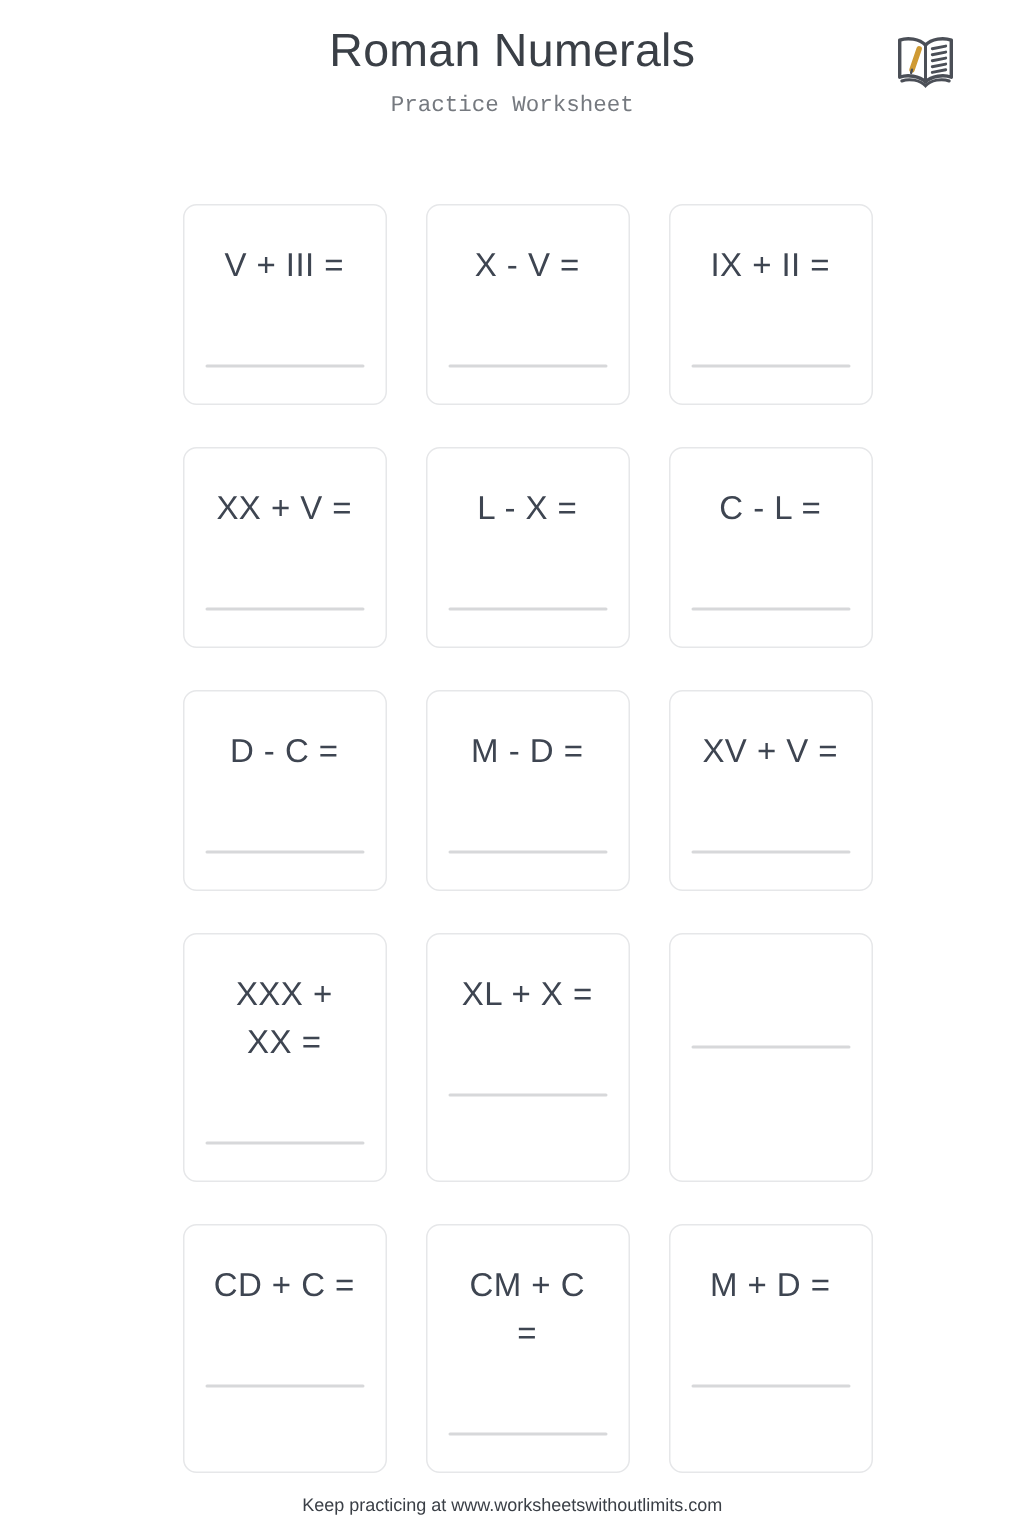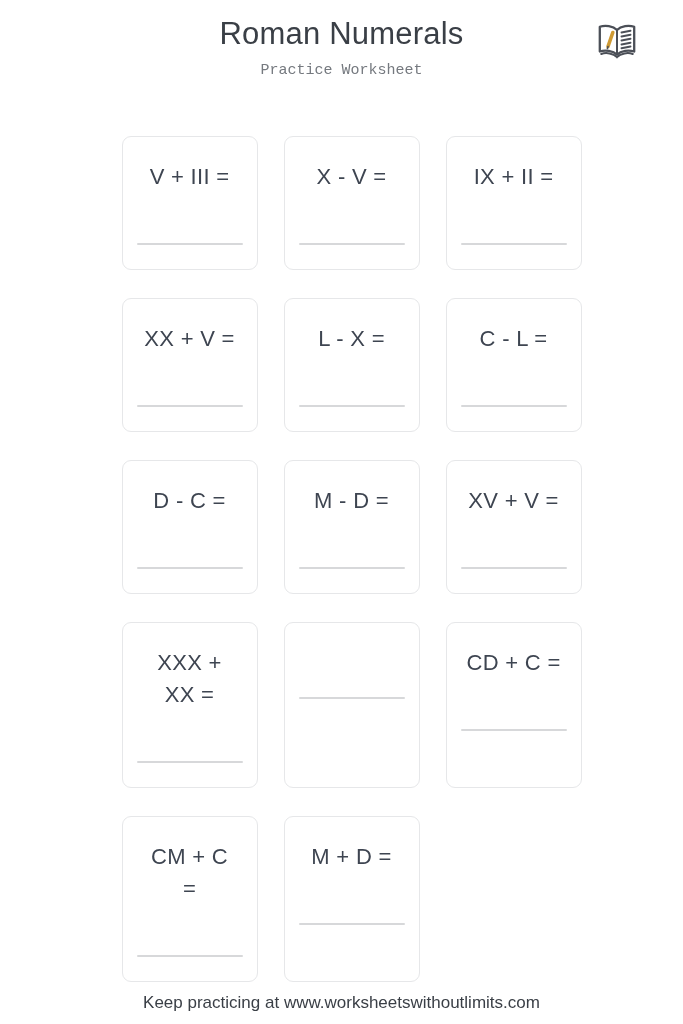--- a/index.html
+++ b/index.html
@@ -73,21 +73,21 @@
     margin-top: 50px;
     flex: 0 0 auto;
   }
   footer {
     margin-top: auto;
     text-align: center;
     padding-bottom: 13px;
   }
   .footer-text {
     margin: 0;
-    font-size: 17px;
+    font-size: 12px;
     color: #3a3f46;
     line-height: 16px;
   }
 </style>
 </head>
 <body>
 
 <div class="page">
 
   <header>
@@ -150,20 +150,24 @@
       <div class="card">
     <div class="problem">XV + V =</div>
     <div class="answer-line"></div>
   </div>
       <div class="card">
     <div class="problem">XXX +
 XX =</div>
     <div class="answer-line"></div>
   </div>
       <div class="card">
+    <div class="problem">XL + X =</div>
+    <div class="answer-line"></div>
+  </div>
+      <div class="card">
     <div class="answer-line"></div>
   </div>
       <div class="card">
     <div class="problem">CD + C =</div>
     <div class="answer-line"></div>
   </div>
       <div class="card">
     <div class="problem">CM + C
 =</div>
     <div class="answer-line"></div>

